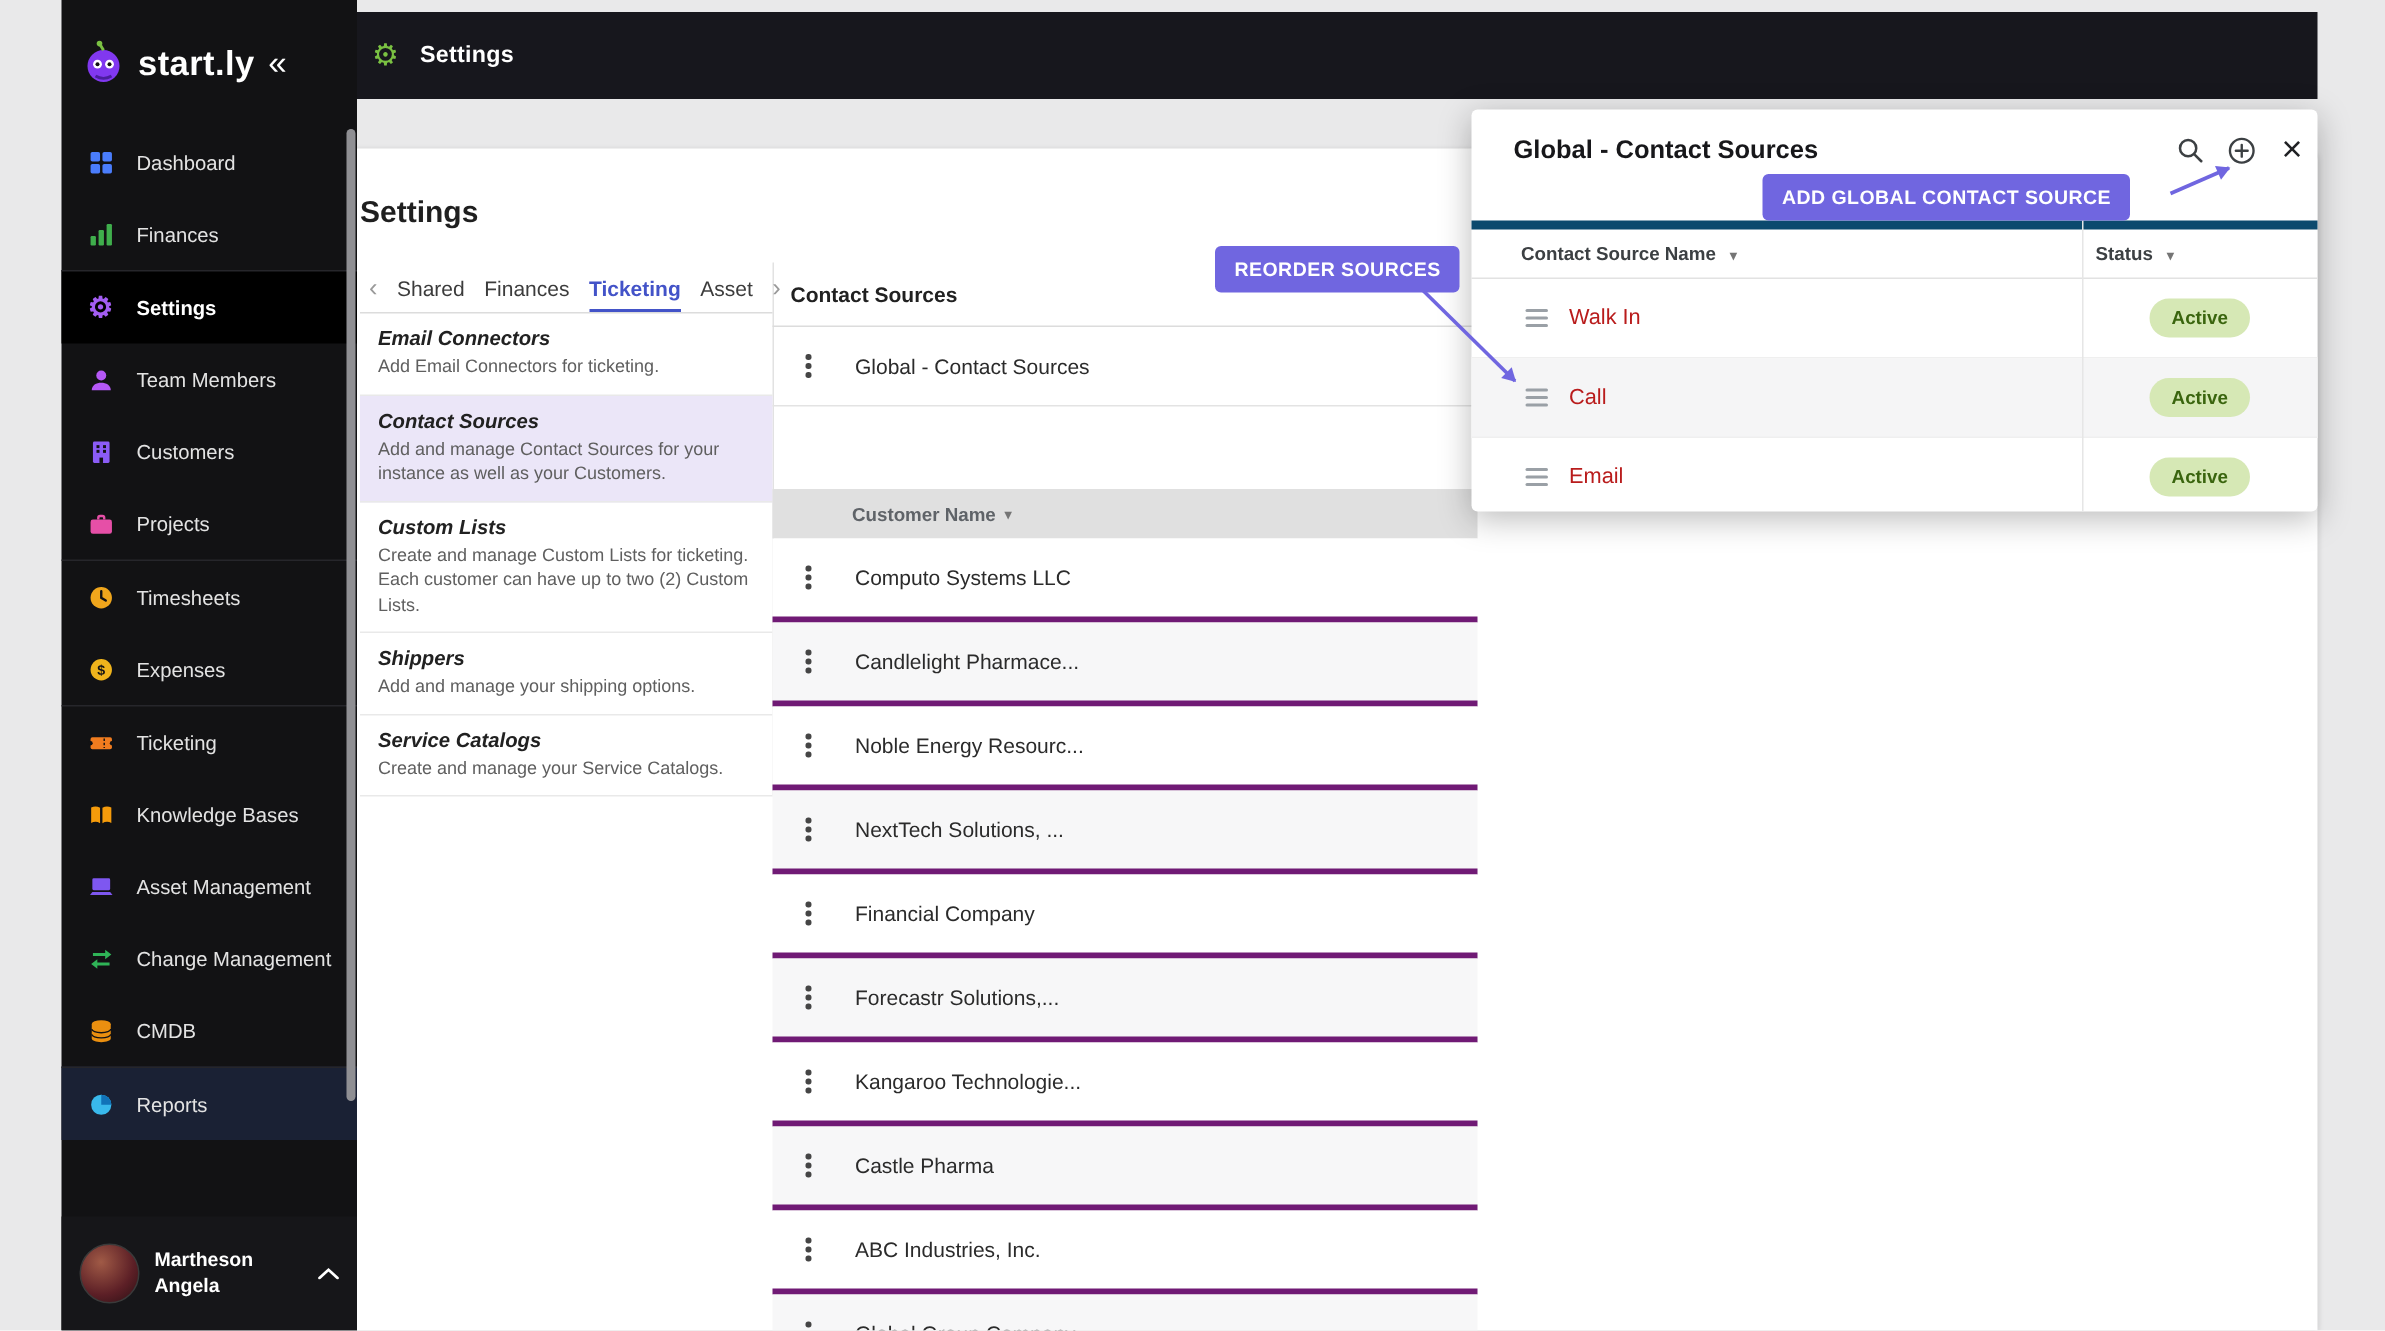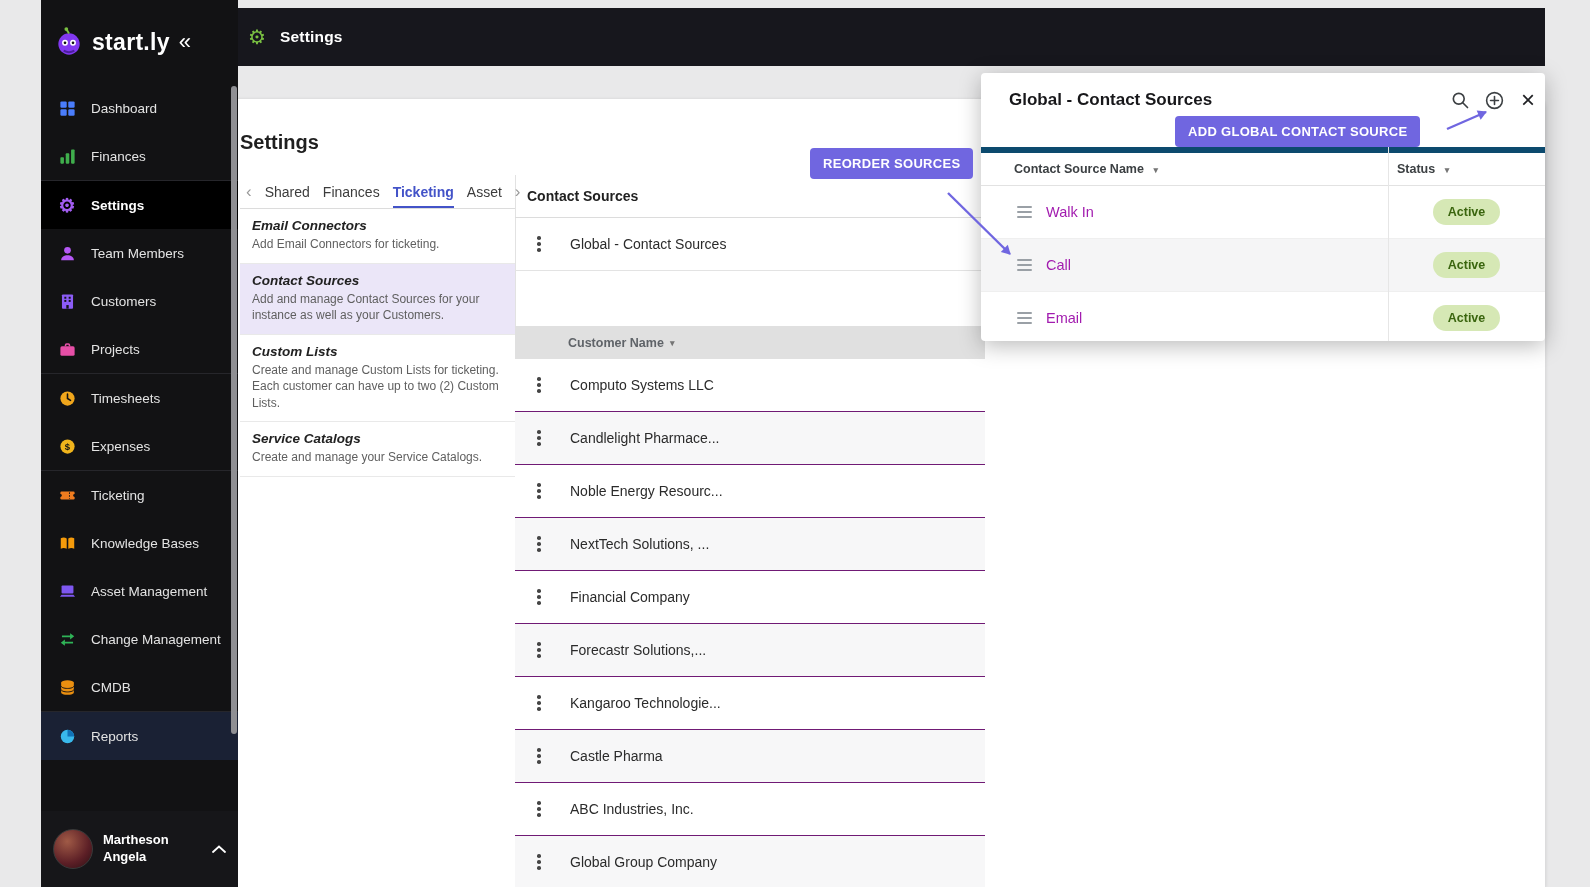--- a/index.html
+++ b/index.html
@@ -53,21 +53,21 @@
   .sitem-title{font-size:13.5px;font-weight:bold;color:#212121;margin-bottom:3px;font-style:italic;}
   .sitem-desc{font-size:12px;color:#5f5f5f;line-height:1.38;}
 
   .detail{position:absolute;left:296px;top:76px;width:470px;}
   .detail-header{height:42px;border-bottom:1px solid #dcdcdc;display:flex;align-items:center;padding-left:12px;font-weight:bold;font-size:14px;color:#212121;}
   .group-row{height:52px;border-bottom:1px solid #e3e3e3;display:flex;align-items:center;padding-left:14px;}
   .group-label{margin-left:21px;font-size:14px;color:#2b2b2b;}
   .gap{height:55px;}
   .table-head{height:33px;background:#e0e0e0;display:flex;align-items:center;padding-left:53px;font-size:12.5px;font-weight:bold;color:#5f6368;}
   .caret{font-size:9px;color:#757575;margin-left:6px;}
-  .trow{height:52px;display:flex;align-items:center;border-bottom:1px solid #701a75;padding-left:14px;font-size:14px;color:#2b2b2b;background:#fff;}
+  .trow{height:52px;display:flex;align-items:center;border-bottom:4px solid #701a75;padding-left:14px;font-size:14px;color:#2b2b2b;background:#fff;}
   .trow.alt{background:#f7f7f8;}
   .trow .tname{margin-left:21px;}
   .dots{display:inline-flex;flex-direction:column;gap:2.5px;align-items:center;width:20px;cursor:pointer;}
   .dots i{width:3.6px;height:3.6px;border-radius:50%;background:#454545;display:block;}
 
   
   .panel{position:absolute;left:981px;top:73px;width:564px;height:268px;background:#fff;border-radius:4px;box-shadow:0 5px 22px rgba(0,0,0,.27);z-index:20;}
   .panel-titlebar{position:relative;height:74px;}
   .panel-title{position:absolute;left:28px;top:17px;font-size:17px;font-weight:bold;color:#17171a;}
   .picons{position:absolute;right:0;top:13px;display:flex;}
@@ -77,27 +77,27 @@
   .ph-name{width:407px;padding-left:33px;box-sizing:border-box;}
   .ph-status{padding-left:9px;}
   .vline{position:absolute;left:407px;top:74px;bottom:0;width:1px;background:#e6e6e6;}
   .prow{height:52px;display:flex;align-items:center;border-bottom:1px solid #efefef;}
   .prow.last{height:51px;border-bottom:none;}
   .prow.alt{background:#f5f5f6;}
   .prow-name{width:407px;display:flex;align-items:center;}
   .prow-status{width:157px;display:flex;justify-content:center;}
   .drag{margin-left:36px;width:15px;display:flex;flex-direction:column;gap:3px;cursor:grab;}
   .drag i{height:2px;background:#9aa0a6;border-radius:1px;display:block;}
-  .pname{margin-left:14px;font-size:14.5px;color:#a21caf;}
+  .pname{margin-left:14px;font-size:14.5px;color:#b91c1c;}
   .pill{background:#d6e8b5;color:#3a650e;font-weight:bold;font-size:12.5px;padding:6px 15px;border-radius:14px;}
 
   
   .badge{position:absolute;background:#7066e0;color:#fff;font-weight:bold;font-size:13px;letter-spacing:.3px;padding:8px 13px;border-radius:4px;z-index:30;white-space:nowrap;}
   .add-badge{left:1175px;top:116px;}
-  .reorder-badge{left:810px;top:148px;}
+  .reorder-badge{left:810px;top:164px;}
   .arrows{position:absolute;left:0;top:0;width:1590px;height:887px;pointer-events:none;z-index:29;}
 </style>
 </head>
 <body>
 
 <div class="stage">
 
   <aside class="sidebar">
     <div class="logo-row">
       <span class="logo-mark">
@@ -304,20 +304,24 @@
         </div>
         <div class="sitem selected">
           <div class="sitem-title">Contact Sources</div>
           <div class="sitem-desc">Add and manage Contact Sources for your instance as well as your Customers.</div>
         </div>
         <div class="sitem">
           <div class="sitem-title">Custom Lists</div>
           <div class="sitem-desc">Create and manage Custom Lists for ticketing. Each customer can have up to two (2) Custom Lists.</div>
         </div>
         <div class="sitem">
+          <div class="sitem-title">Shippers</div>
+          <div class="sitem-desc">Add and manage your shipping options.</div>
+        </div>
+        <div class="sitem">
           <div class="sitem-title">Service Catalogs</div>
           <div class="sitem-desc">Create and manage your Service Catalogs.</div>
         </div>
       </div>
     </div>
 
     <section class="detail">
       <div class="detail-header">Contact Sources</div>
 
       <div class="group-row">

